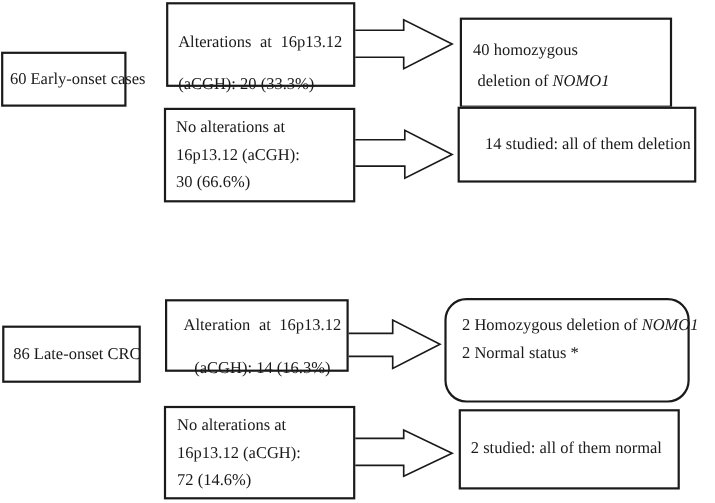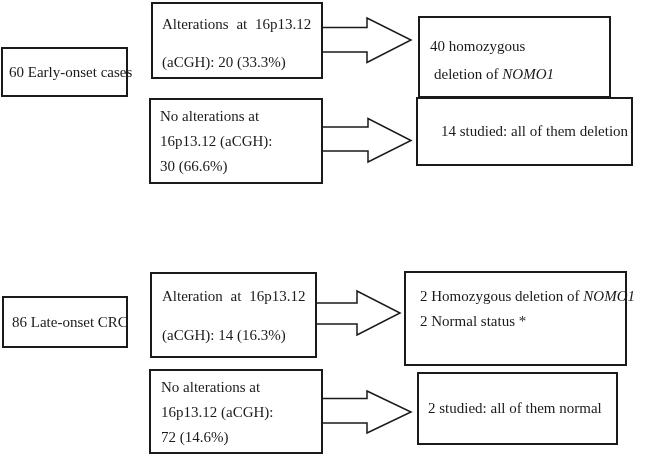--- a/index.html
+++ b/index.html
@@ -17,29 +17,29 @@
     position: absolute;
     background: #ffffff;
     border: 2px solid #1a1a1a;
     box-sizing: border-box;
   }
   .box .line { white-space: nowrap; }
   .vcenter { display: flex; align-items: center; }
   .wide-words { word-spacing: 4px; }
   .indent-sm { text-indent: 4px; }
 
-  #box-early-source   { left: 1px;   top: 47px;  width: 127px; height: 50px; padding-left: 6px; }
-  #box-early-alt      { left: 151px; top: 2px;   width: 172px; height: 77px; padding: 1px 0 0 9px;  line-height: 38px; }
+  #box-early-source   { left: 1px;   top: 47px;  width: 114px; height: 50px; padding-left: 6px; }
+  #box-early-alt      { left: 151px; top: 2px;   width: 172px; height: 77px; padding: 16px 0 0 9px;  line-height: 38px; }
   #box-early-noalt    { left: 149px; top: 98px;  width: 174px; height: 86px; padding: 4px 0 0 9px;  line-height: 25px; }
   #box-early-res1     { left: 418px; top: 16px;  width: 193px; height: 82px; padding: 14px 0 0 10px; line-height: 28px; }
   #box-early-res2     { left: 416px; top: 97px;  width: 217px; height: 69px; padding-left: 23px; }
   #box-late-source    { left: 2px;   top: 296px; width: 126px; height: 52px; padding-left: 8px; }
-  #box-late-alt       { left: 150px; top: 272px; width: 167px; height: 86px; padding: 3px 0 0 10px; line-height: 39px; }
+  #box-late-alt       { left: 150px; top: 272px; width: 167px; height: 66px; padding: 3px 0 0 10px; line-height: 39px; text-align: center; }
   #box-late-noalt     { left: 149px; top: 369px; width: 174px; height: 85px; padding: 4px 0 0 10px; line-height: 25px; }
-  #box-late-res1      { left: 404px; top: 271px; width: 223px; height: 95px; padding: 11px 0 0 14px; line-height: 25px; }
+  #box-late-res1      { left: 404px; top: 271px; width: 223px; height: 95px; padding: 11px 0 0 14px; line-height: 25px; border-radius: 20px; }
   #box-late-res2      { left: 417px; top: 372px; width: 201px; height: 73px; padding-left: 9px; }
 
   #arrow-layer {
     position: absolute;
     left: 0; top: 0;
     width: 650px; height: 457px;
     pointer-events: none;
   }
 </style>
 </head>

